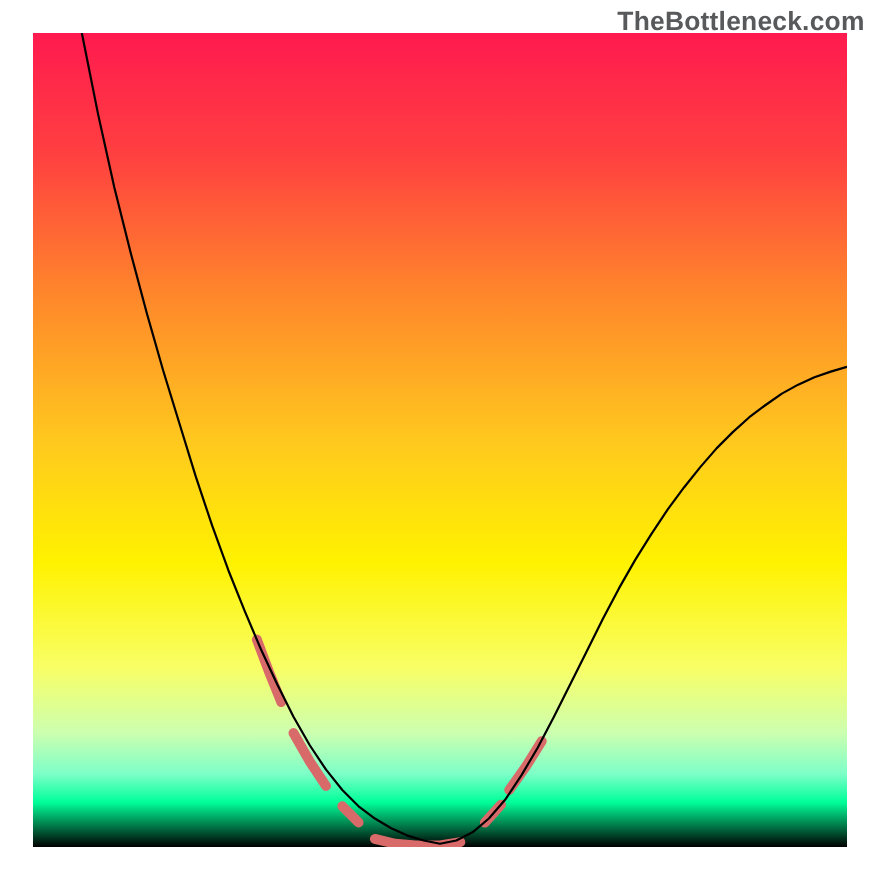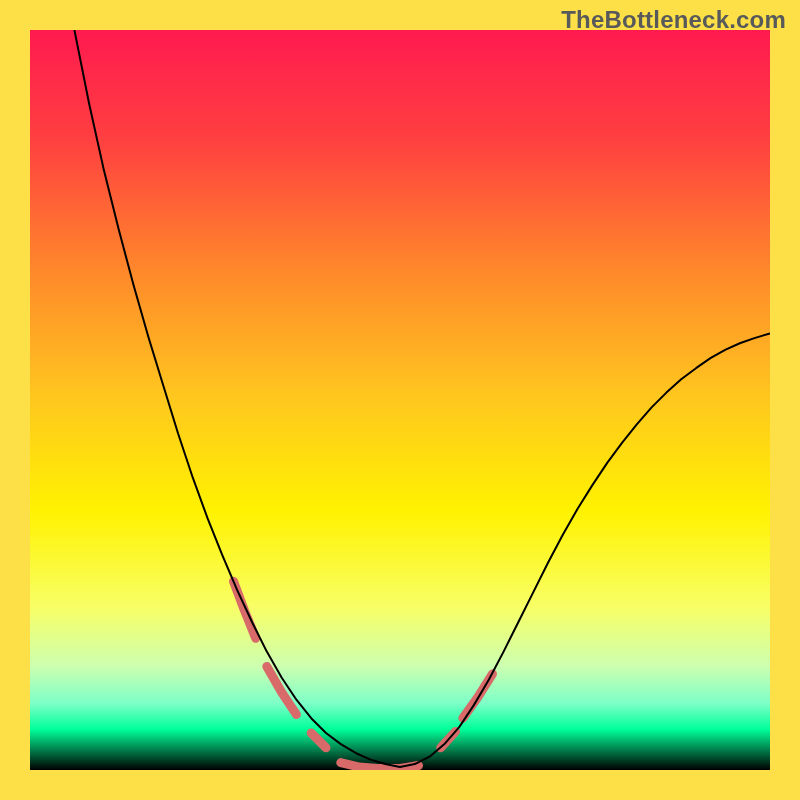--- a/index.html
+++ b/index.html
@@ -8,21 +8,21 @@
     width: 800px;
     height: 800px;
     background: #000;
     font-family: Arial, Helvetica, sans-serif;
     overflow: hidden;
   }
   .frame {
     position: relative;
     width: 800px;
     height: 800px;
-    background: #fde047;
+    background: #ffffff;
   }
   .watermark {
     position: absolute;
     top: 6px;
     right: 14px;
     color: #58595b;
     font-size: 24px;
     font-weight: 600;
     letter-spacing: 0.2px;
     z-index: 10;

